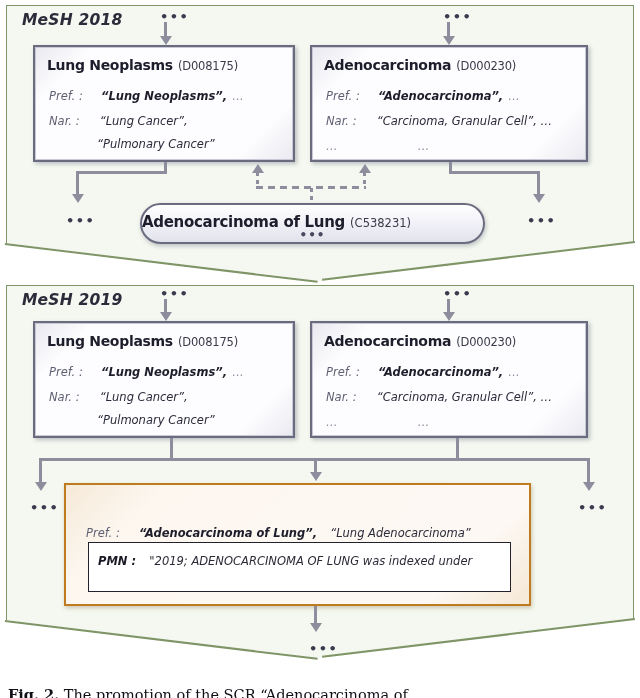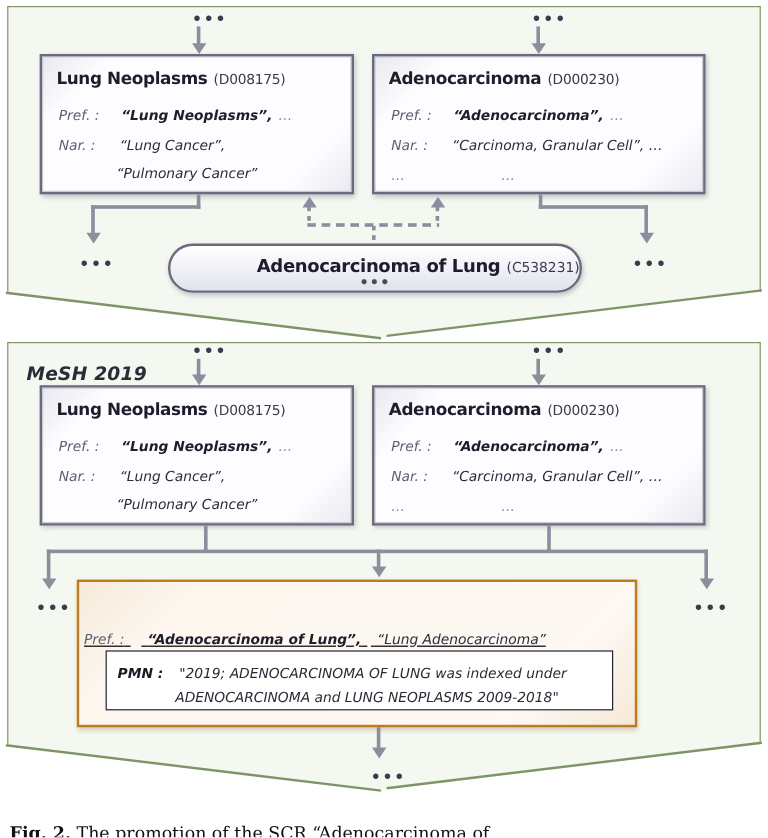--- a/index.html
+++ b/index.html
@@ -107,22 +107,22 @@
   
   .capsule {
     position: absolute;
     border: 2px solid #6b6b80;
     border-radius: 22px;
     background-image: linear-gradient(180deg,#ffffff 0%, #f2f2f8 45%, #e2e2ec 100%);
     box-shadow: 1px 2px 4px rgba(90,90,110,.35);
   }
   .capsule-title {
     position: absolute;
-    left: 12px; right: 0; top: 7px;
-    text-align: right;
+    left: 0; right: 0; top: 7px;
+    text-align: left;
     white-space: nowrap;
   }
   .capsule-title .nm {
     font-family: "DejaVu Sans", sans-serif;
     font-weight: bold;
     font-size: 15px;
     color: #1d1d2b;
     letter-spacing: -.3px;
   }
   .capsule-title .id {
@@ -238,20 +238,21 @@
 
 <div id="page">
 
   <div class="panel" style="left:6px; top:5px; width:628px; height:238px; border-bottom:none;">
   </div>
 
   <div class="panel-foot" style="left:6px; top:243px; width:628px; height:38px;"></div>
   <div class="foot-line" style="left:5px; top:243px; width:315px; transform:rotate(6.9deg);"></div>
   <div class="foot-line" style="left:635px; top:243px; width:315px; transform:rotate(173.1deg);"></div>
 
+  <div class="panel-label" style="left:22px; top:11px;">MeSH 2018</div>
 
   <div class="dots" style="left:160px; top:14px;">•••</div>
   <div class="vline" style="left:164px; top:22px; height:18px;"></div>
   <div class="ahead-d" style="left:159.5px; top:36px;"></div>
 
   <div class="dots" style="left:443px; top:14px;">•••</div>
   <div class="vline" style="left:447px; top:22px; height:18px;"></div>
   <div class="ahead-d" style="left:442.5px; top:36px;"></div>
 
   <div class="cbox" style="left:33px; top:45px; width:262px; height:117px;">
@@ -323,21 +324,21 @@
       <span class="id">(C538231)</span>
     </div>
     <div class="capsule-dots">•••</div>
   </div>
 
   <div class="panel" style="left:6px; top:285px; width:628px; height:335px; border-bottom:none;"></div>
   <div class="panel-foot" style="left:6px; top:620px; width:628px; height:38px;"></div>
   <div class="foot-line" style="left:5px; top:620px; width:315px; transform:rotate(6.9deg);"></div>
   <div class="foot-line" style="left:635px; top:620px; width:315px; transform:rotate(173.1deg);"></div>
 
-  <div class="panel-label" style="left:22px; top:291px;margin-top:12px;">MeSH 2019</div>
+  <div class="panel-label" style="left:22px; top:291px;">MeSH 2019</div>
 
   <div class="dots" style="left:160px; top:291px;">•••</div>
   <div class="vline" style="left:164px; top:299px; height:17px;"></div>
   <div class="ahead-d" style="left:159.5px; top:312px;"></div>
 
   <div class="dots" style="left:443px; top:291px;">•••</div>
   <div class="vline" style="left:447px; top:299px; height:17px;"></div>
   <div class="ahead-d" style="left:442.5px; top:312px;"></div>
 
   <div class="cbox" style="left:33px; top:321px; width:262px; height:117px;">
@@ -393,37 +394,34 @@
   <div class="dots" style="left:30px; top:505px;">•••</div>
 
   <div class="vline" style="left:587px; top:458px; height:26px;"></div>
   <div class="ahead-d" style="left:582.5px; top:482px;"></div>
   <div class="dots" style="left:578px; top:505px;">•••</div>
 
   <div class="vline" style="left:314px; top:458px; height:17px;"></div>
   <div class="ahead-d" style="left:309.5px; top:472px;"></div>
 
   <div class="obox" style="left:64px; top:483px; width:467px; height:123px;">
-    <div class="row" style="left:4px; top:37px;text-decoration:underline;">
+    <div class="row" style="left:20px; top:37px;">
       <span class="lbl">Pref. :</span>
       <span style="display:inline-block;width:9px"></span>
       <span class="val-b">“Adenocarcinoma of Lung”,</span>
       <span style="display:inline-block;width:3px"></span>
       <span class="val-i">“Lung Adenocarcinoma”</span>
     </div>
 
     <div class="pmn" style="left:22px; top:57px; width:423px; height:50px;">
       <div class="pmn-l1" style="left:9px; top:7px;">
         <span class="pmn-key">PMN :</span>
         <span style="display:inline-block;width:3px"></span>
         <span class="pmn-txt">"2019; ADENOCARCINOMA OF LUNG was indexed under</span>
       </div>
-      <div class="pmn-l2" style="left:57px; top:27px;">
-        <span class="pmn-txt">ADENOCARCINOMA and LUNG NEOPLASMS 2009-2018"</span>
-      </div>
     </div>
   </div>
 
   <div class="vline" style="left:314px; top:606px; height:20px;"></div>
   <div class="ahead-d" style="left:309.5px; top:623px;"></div>
   <div class="dots" style="left:309px; top:646px;">•••</div>
 
   <div class="caption">
     <b>Fig. 2.</b>
     <span>The promotion of the SCR “Adenocarcinoma of</span>

